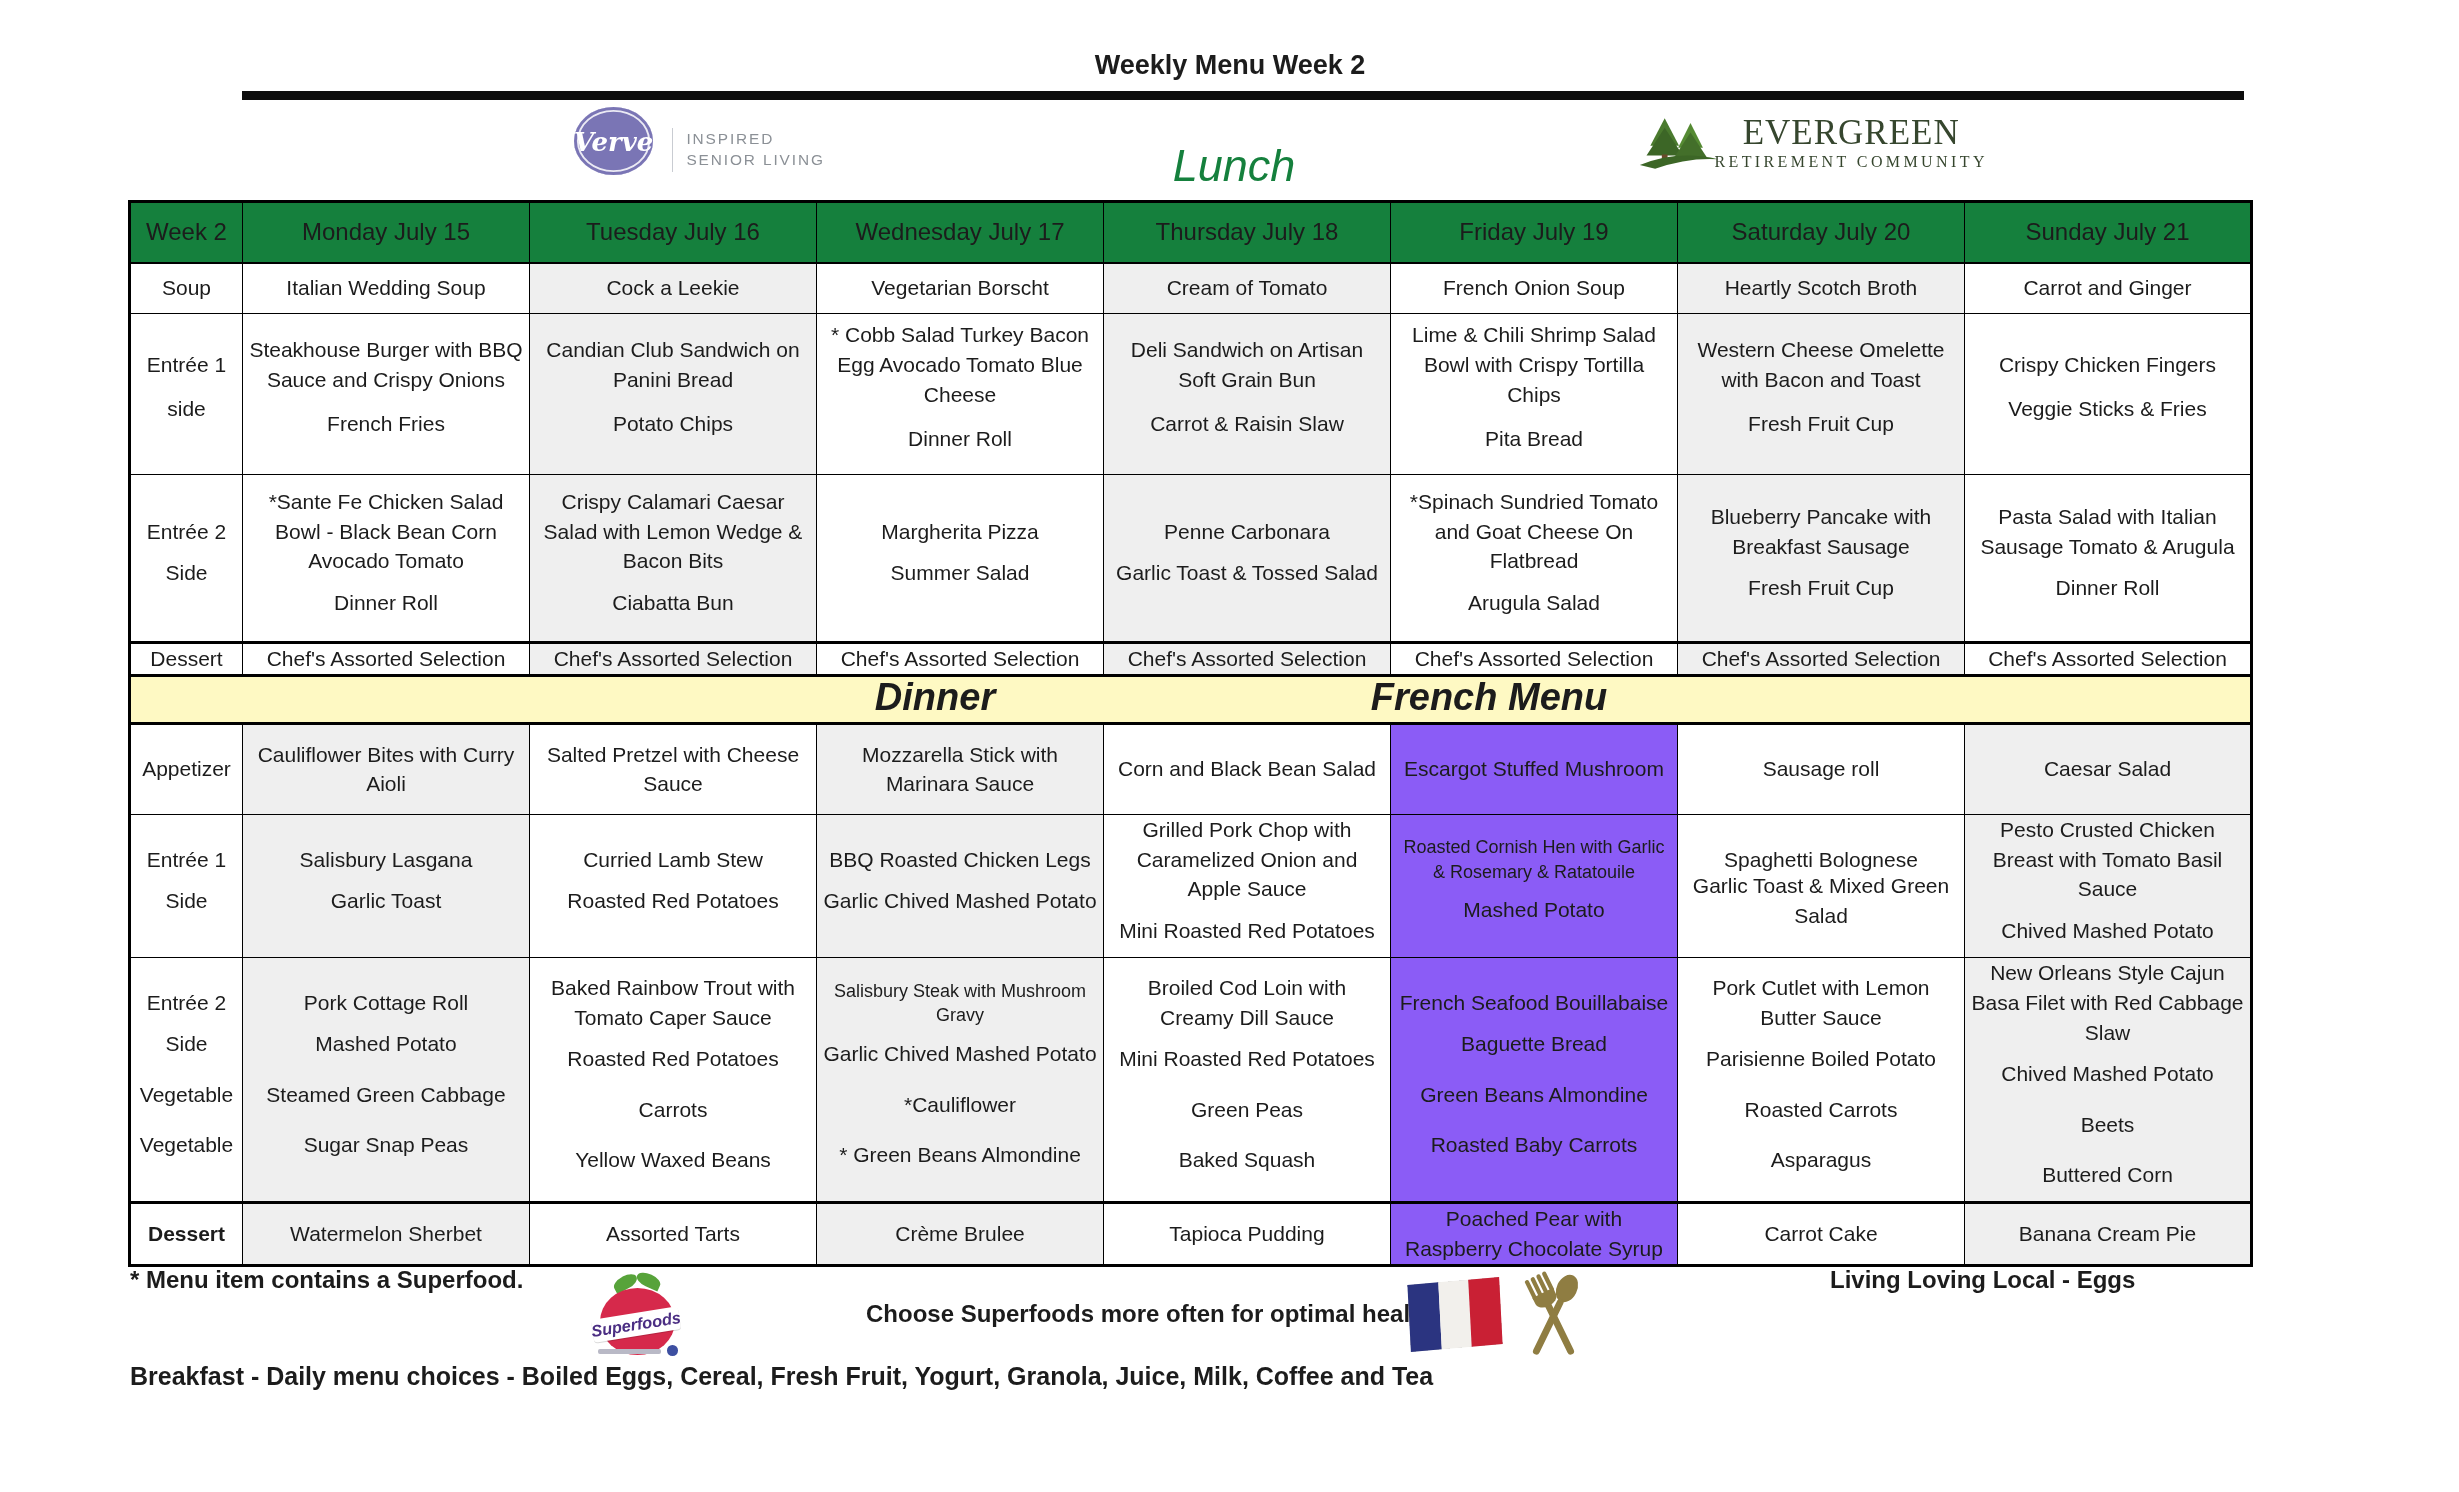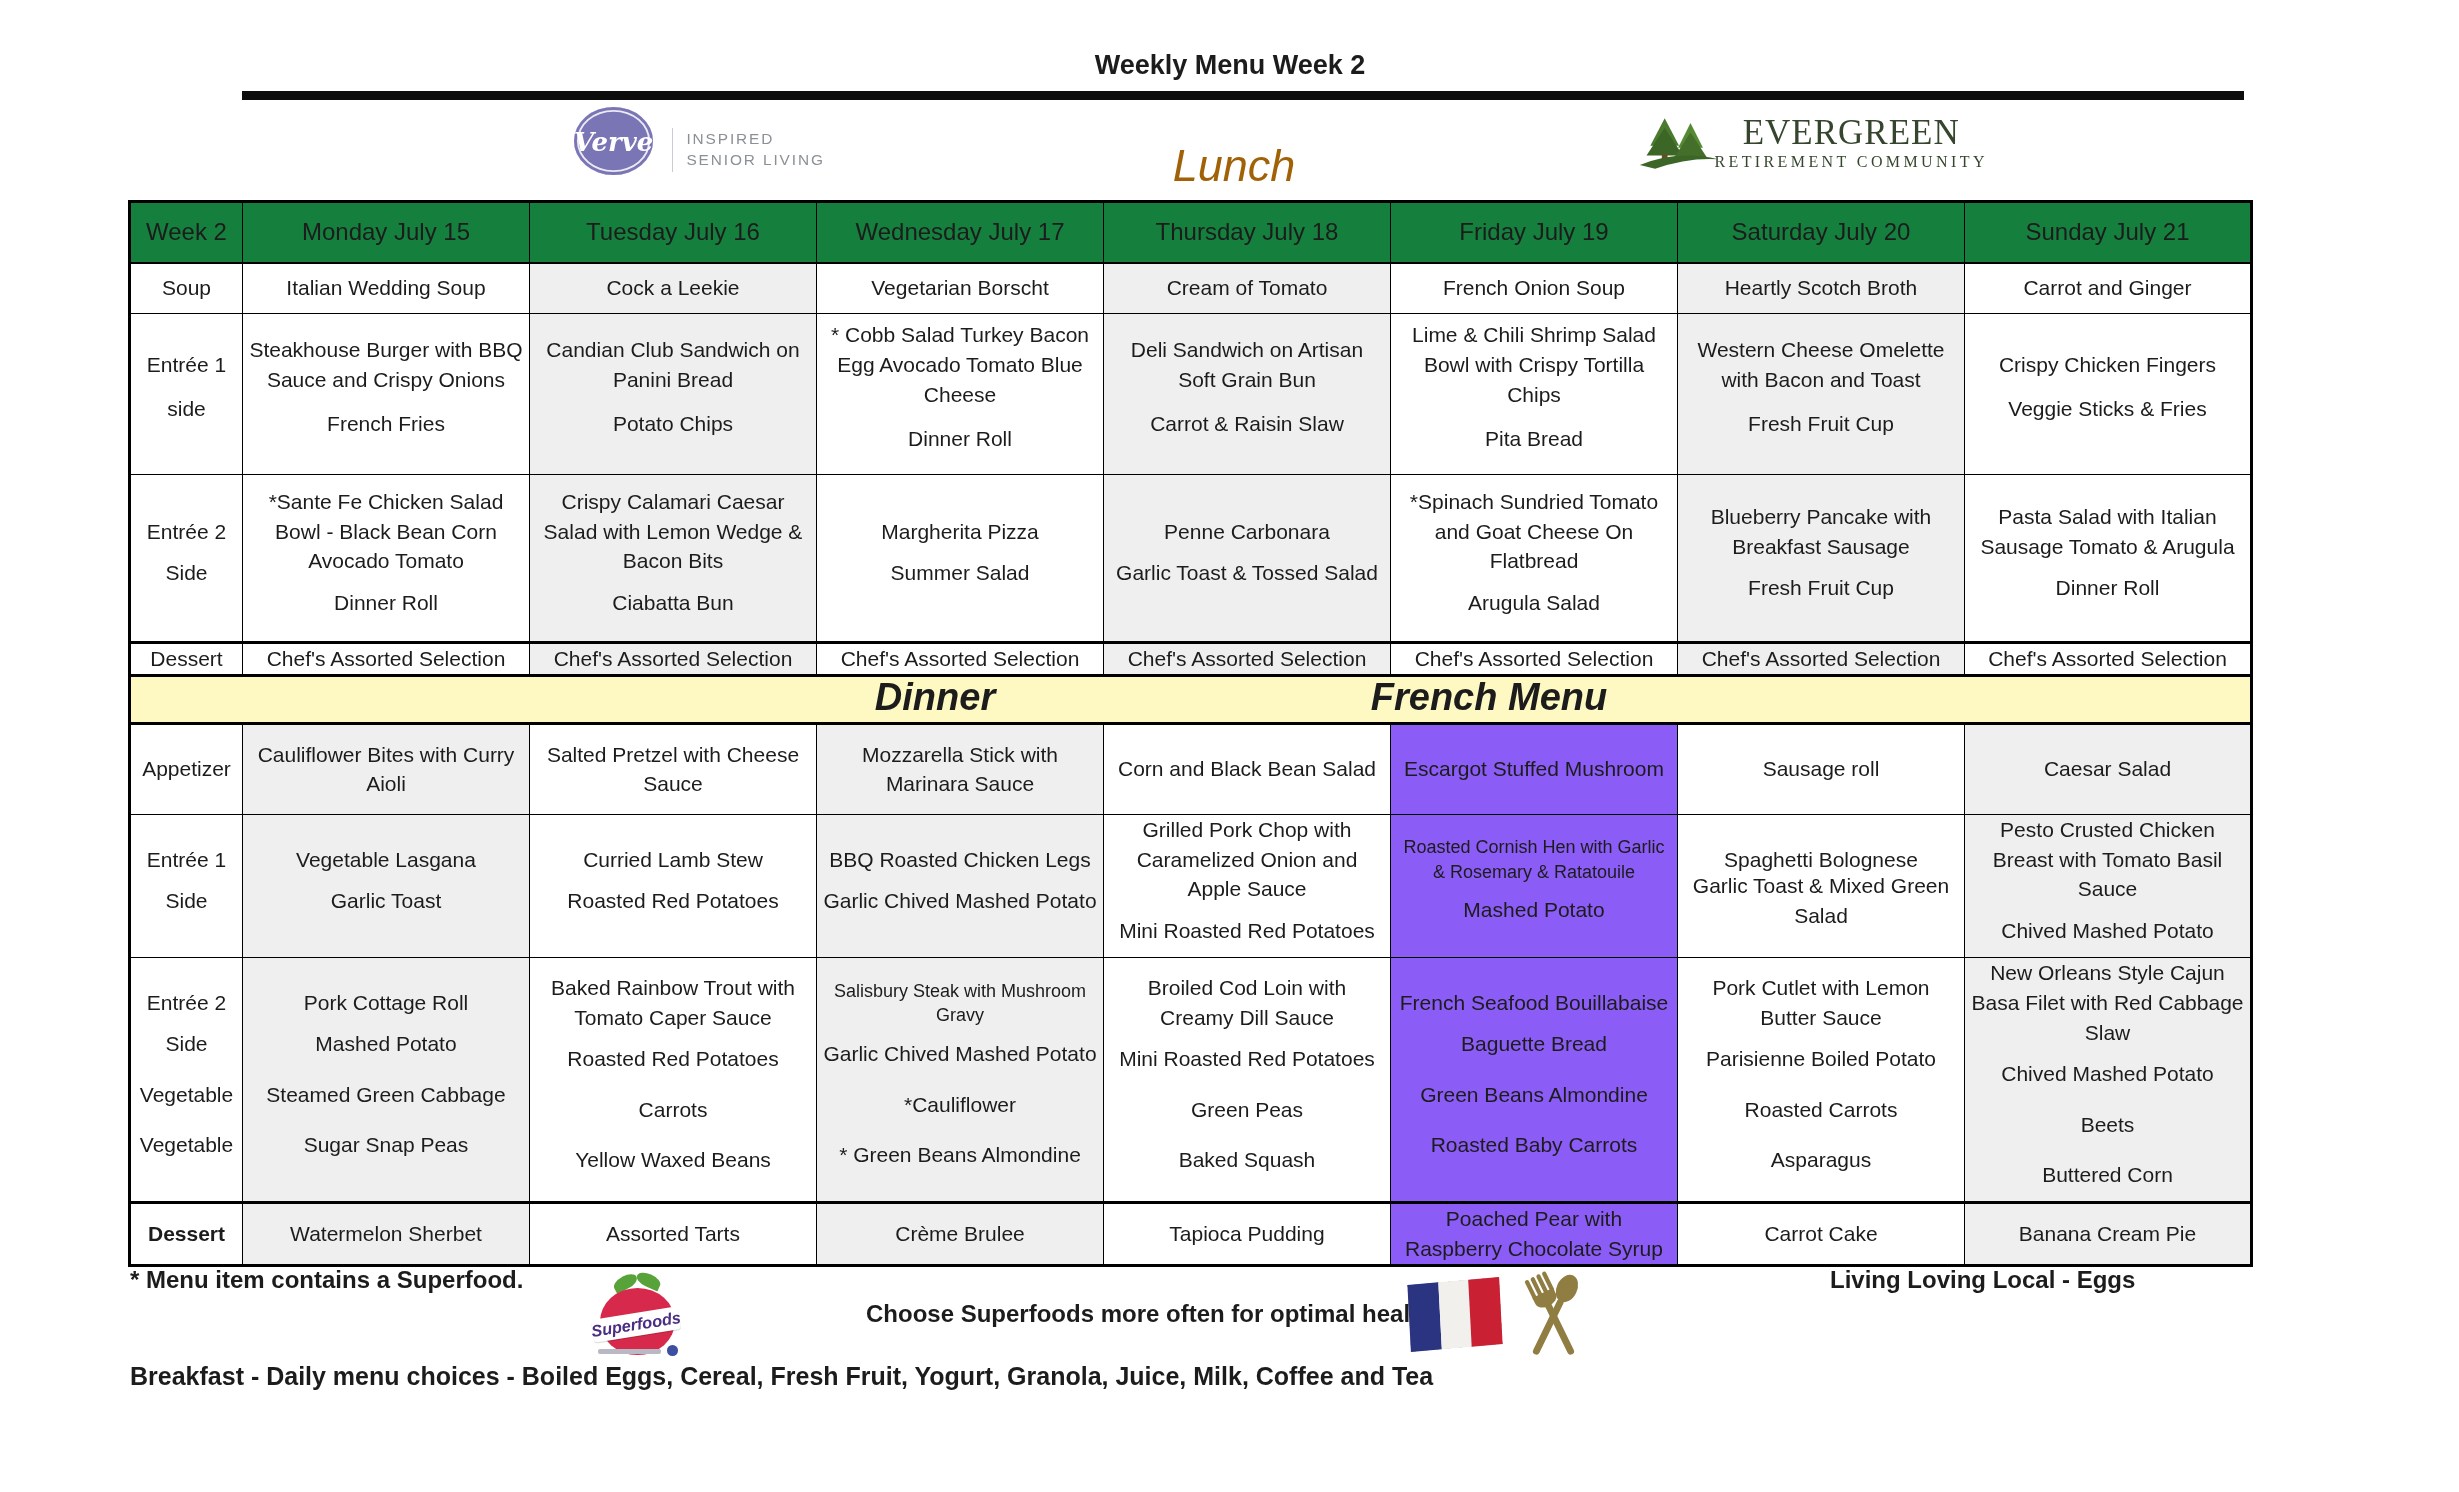--- a/index.html
+++ b/index.html
@@ -17,21 +17,21 @@
     background:#7a75b5;display:flex;flex-direction:row;align-items:center;justify-content:center;
     box-shadow:inset 0 0 0 2.9px #7a75b5, inset 0 0 0 4.8px rgba(255,255,255,.85);}
   .verve-word{font-family:"DejaVu Serif", serif;font-style:italic;font-weight:700;
     color:#ffffff;font-size:26px;line-height:1;margin-top:1.9px;}
   .verve-swash{width:44px;height:9.6px;border-bottom:2.9px solid #ffffff;border-radius:50%;margin-top:1px;}
   .verve-tag{left:672px;top:128px;border-left:1.9px solid #c9ccd2;padding-left:13.4px;height:44px;
     display:flex;flex-direction:column;justify-content:center;
     font-size:15.4px;letter-spacing:1.9px;color:#8b9096;line-height:1.35;white-space:nowrap;}
 
   .lunch-title{left:1234px;top:140px;transform:translateX(-50%);
-    font-size:45px;font-style:italic;color:#a16207;white-space:nowrap;}
+    font-size:45px;font-style:italic;color:#15803d;white-space:nowrap;}
 
   
   .evergreen{left:1636px;top:115px;display:flex;align-items:flex-start;}
   .evergreen-text{margin-left:-9.6px;display:flex;flex-direction:column;align-items:center;}
   .evergreen-name{font-family:"Liberation Serif", serif;font-size:35px;letter-spacing:1px;
     color:#36462e;line-height:1;}
   .evergreen-sub{font-family:"Liberation Serif", serif;font-size:16px;letter-spacing:3.4px;
     color:#36462e;margin-top:2.9px;}
 
   
@@ -297,21 +297,21 @@
 
   <tr style="height:142px;">
     <td class="lbl">
           <div class="stack">
       <div class="flexmid">Entrée 1</div>
       <div class="line h55">Side</div>
           </div>
         </td>
     <td class="g">
           <div class="stack">
-      <div class="flexmid">Vegetable Lasgana</div>
+      <div class="flexmid">Salisbury Lasgana</div>
       <div class="line h55">Garlic Toast</div>
           </div>
         </td>
     <td>
           <div class="stack">
       <div class="flexmid">Curried Lamb Stew</div>
       <div class="line h55">Roasted Red Potatoes</div>
           </div>
         </td>
     <td class="g">

